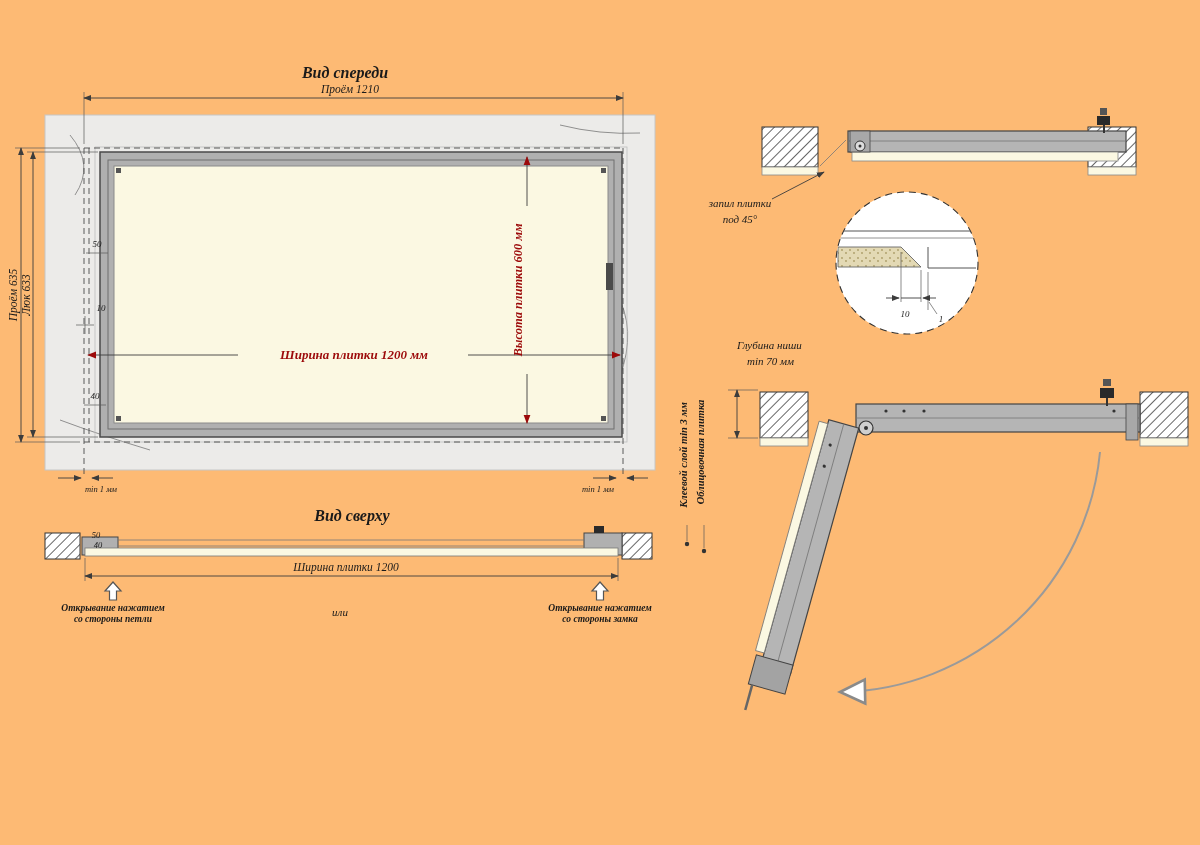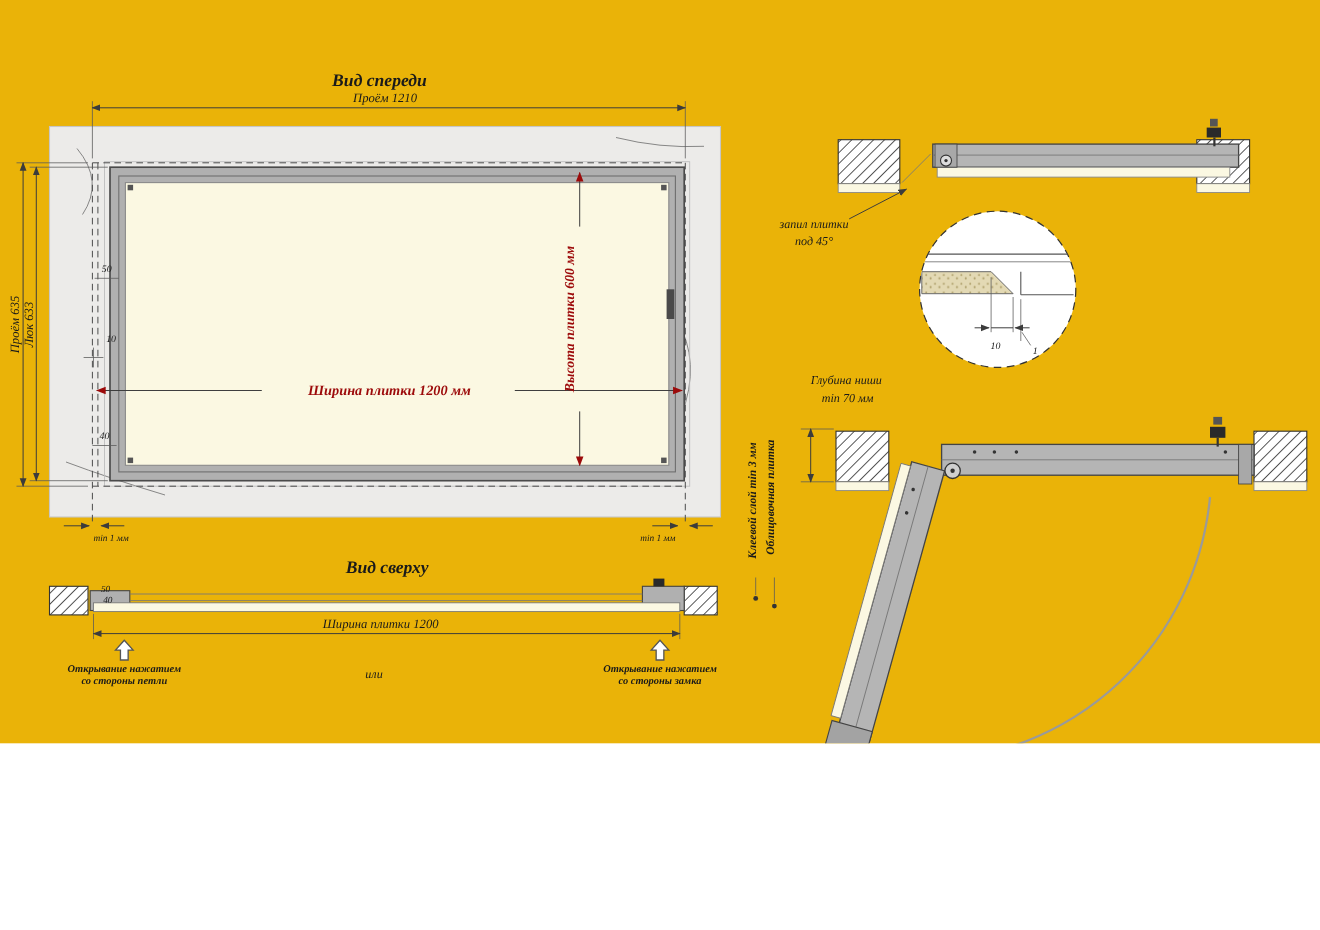--- a/index.html
+++ b/index.html
@@ -1,16 +1,16 @@
 <!DOCTYPE html>
 <html><head>
 <meta charset="utf-8">
 <style>
   html,body{margin:0;padding:0;background:#fff}
-  .page{width:1200px;height:676px;position:relative;background:#eab308;overflow:hidden}
+  .page{width:1200px;height:845px;position:relative;background:#fdba74;overflow:hidden}
   svg{display:block}
   svg text{font-family:"Liberation Serif",serif;font-style:italic;fill:#1a1a1a}
   .t-title{font-size:16px;font-weight:bold}
   .t-dim{font-size:11.5px}
   .t-sm{font-size:9px}
   .t-tiny{font-size:8.5px}
   .t-red{font-size:13px;font-weight:bold;fill:#9c0a0a}
   .t-red-v{font-size:12.5px;font-weight:bold;fill:#9c0a0a}
   .t-open{font-size:9.5px;font-weight:bold}
   .t-side{font-size:10.5px;font-weight:bold}

